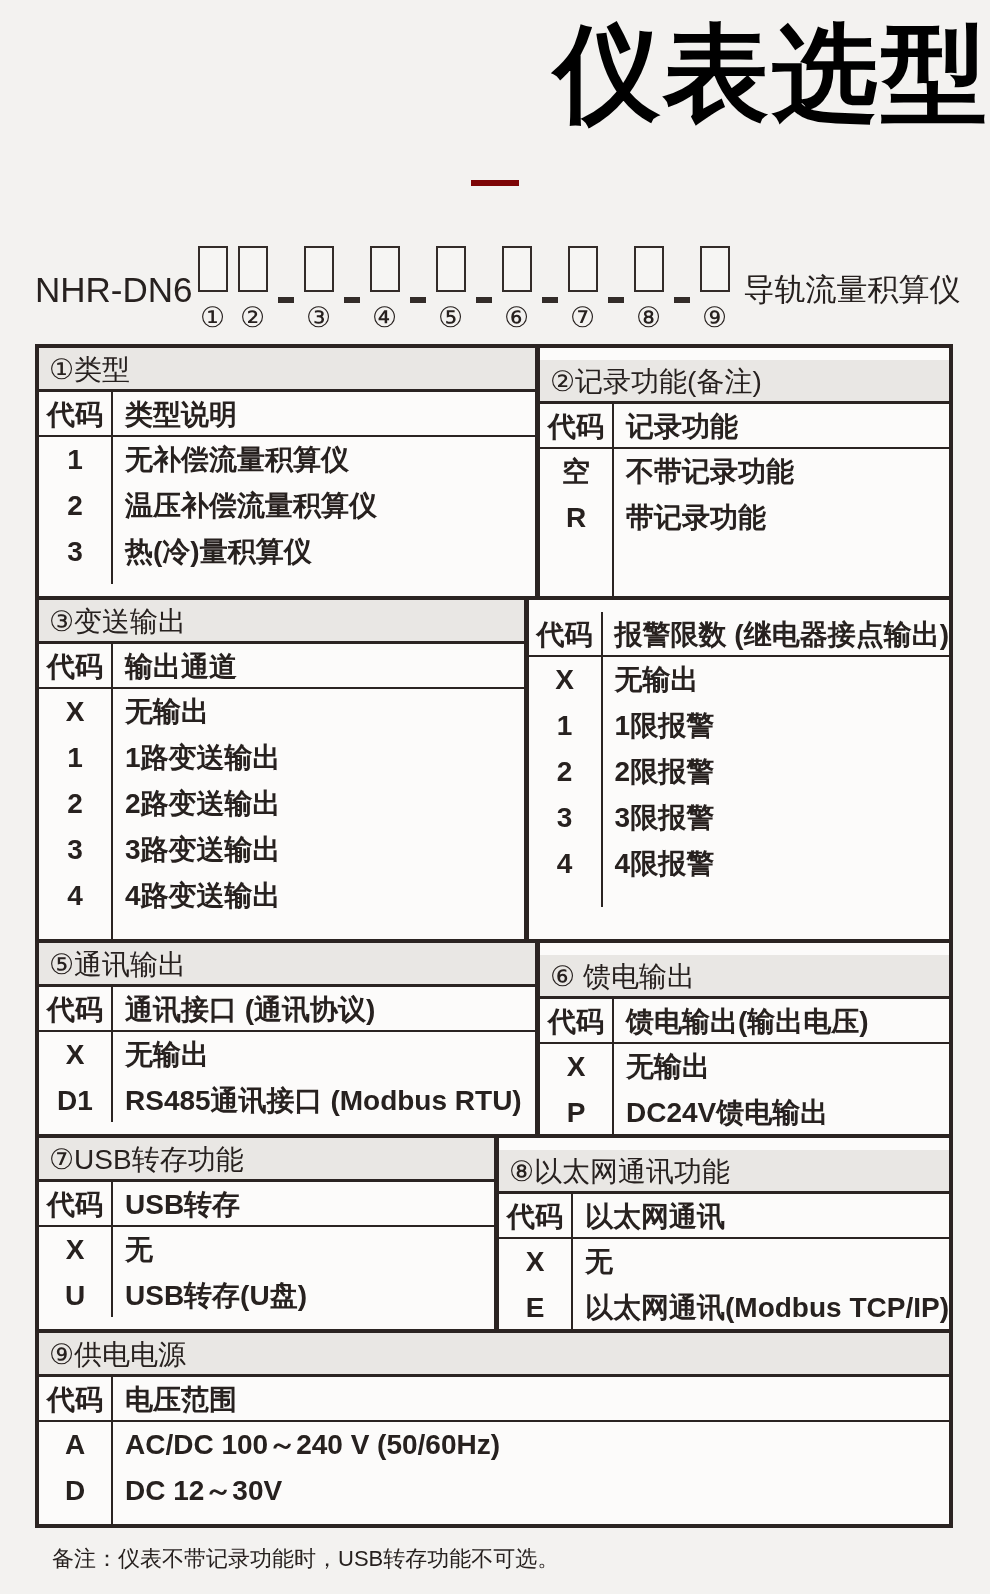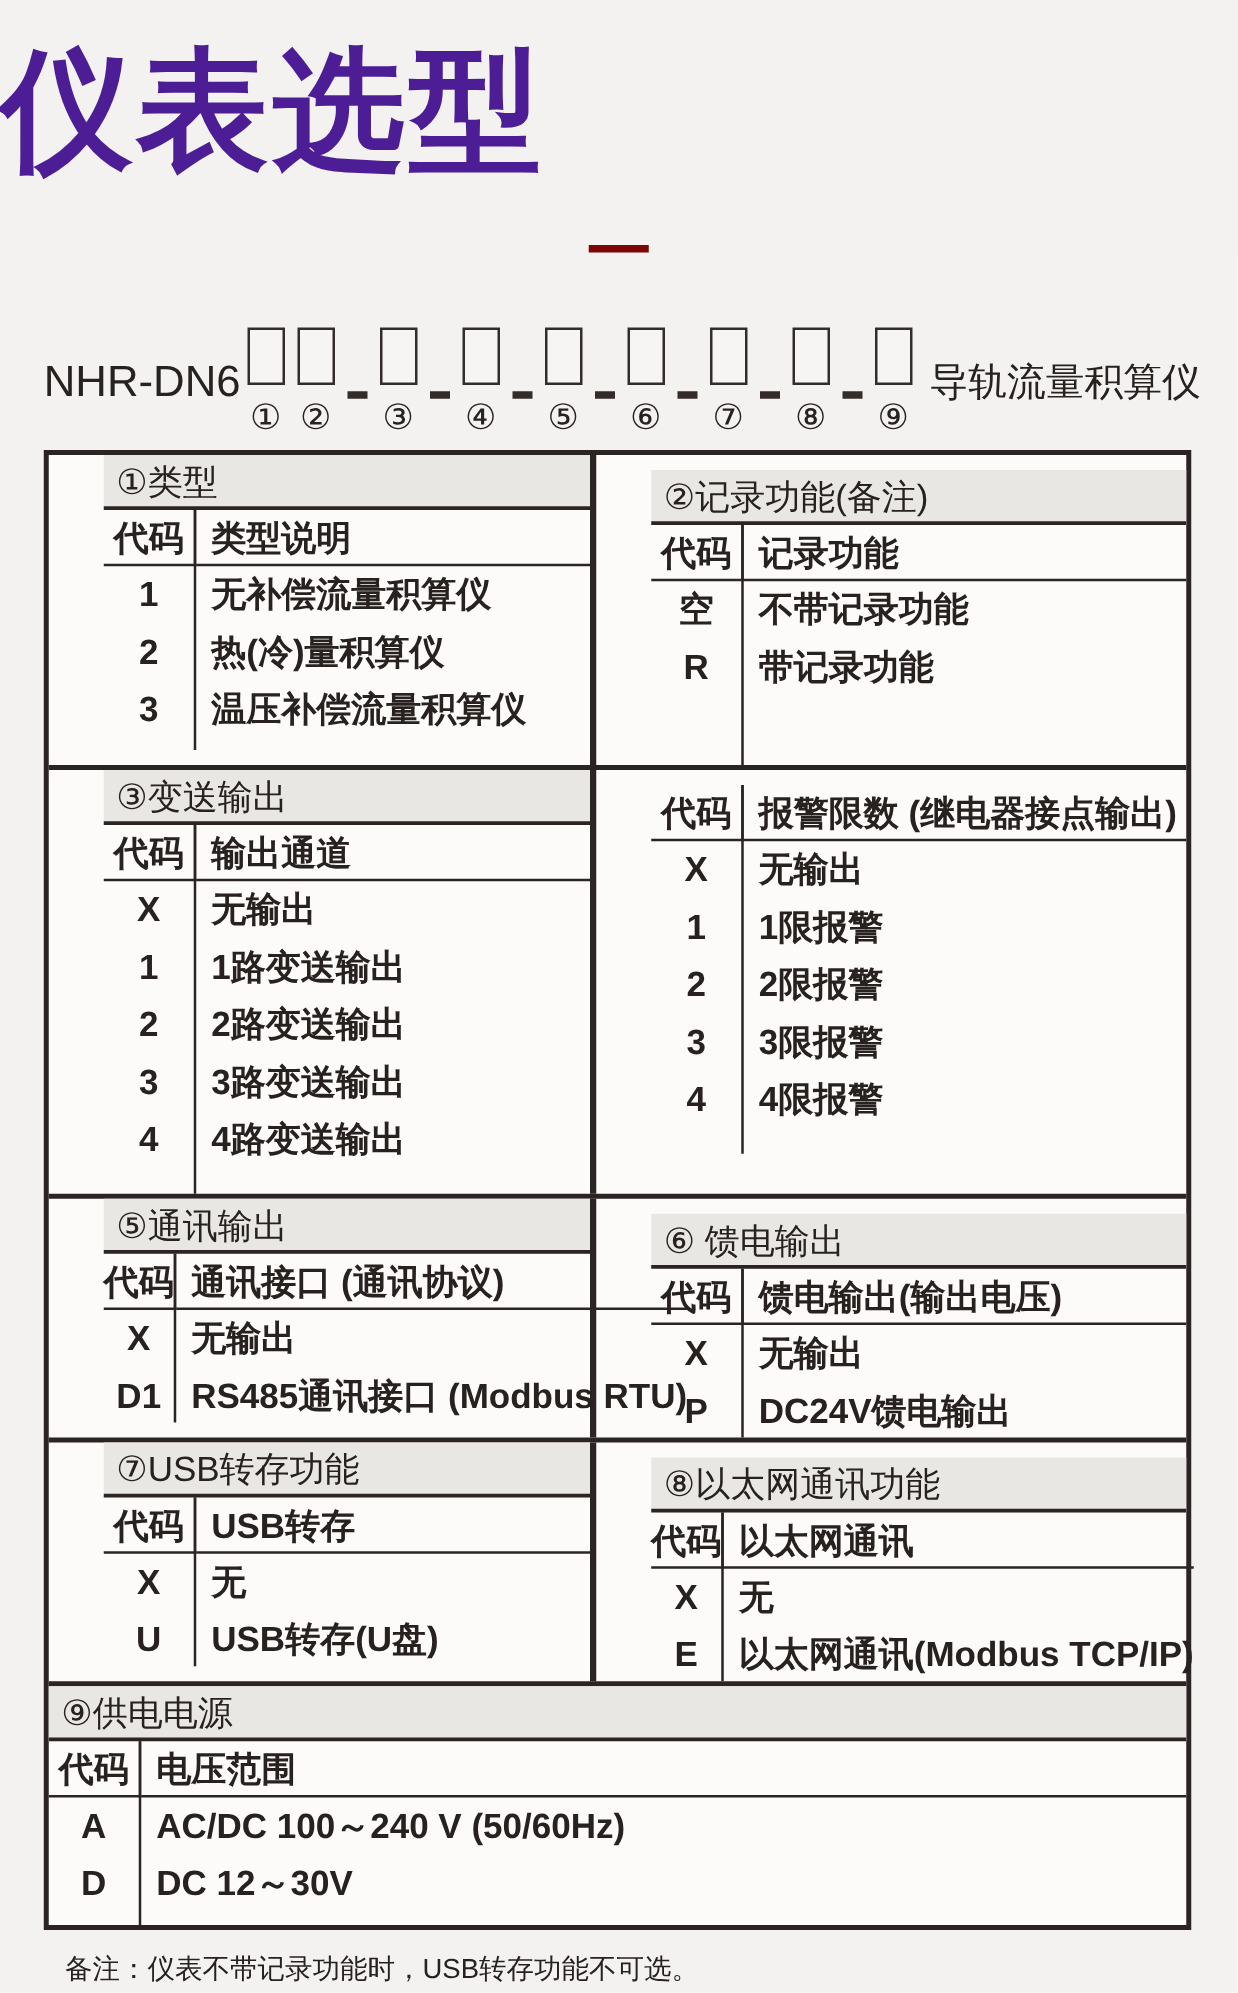--- a/index.html
+++ b/index.html
@@ -6,26 +6,26 @@
   html,body { width:990px; }
   body {
     width:990px; height:1594px;
     background:#f3f2f0;
     font-family:"Liberation Sans","DejaVu Sans",sans-serif;
     color:#27211f;
     overflow:hidden;
     position:relative;
   }
   .title {
-    text-align:left;
-    padding-top:32px;
+    text-align:right;
+    padding-top:16px;
     font-size:106px;
     font-weight:bold;
     line-height:1.08;
-    color:#4c1d95;
+    color:#000000;
     letter-spacing:3px;
   }
   .red-line {
     width:48px; height:6px;
     background:#7d0506;
     margin:50px auto 0 auto;
   }
   
   .model-row {
     display:flex;
@@ -63,21 +63,21 @@
   }
   
   .tbl {
     width:918px;
     margin:10px 0 0 35px;
     border:4px solid #2b2422;
     background:#fcfbfa;
   }
   .block { display:flex; }
   .block + .block { border-top:4px solid #2b2422; }
-  .half  { width:438px;padding-left:44px; }
+  .half  { width:501px; }
   .hleft { border-right:5px solid #2b2422; }
   .hright{ flex:1;margin-top:12px; }
   .full  { width:100%; }
   .sec-header {
     height:44px; line-height:44px;
     background:#e9e7e4;
     border-bottom:3px solid #2b2422;
     font-size:28px;
     padding-left:10px;
     white-space:nowrap;
@@ -176,22 +176,22 @@
       <div class="sec-body h192">
         <div class="col-code">
           <div class="cell-h">代码</div>
           <div class="row">1</div>
           <div class="row">2</div>
           <div class="row">3</div>
         </div>
         <div class="col-desc">
           <div class="cell-h">类型说明</div>
           <div class="row">无补偿流量积算仪</div>
+          <div class="row">温压补偿流量积算仪</div>
           <div class="row">热(冷)量积算仪</div>
-          <div class="row">温压补偿流量积算仪</div>
         </div>
       </div>
     </div>
     <div class="half hright">
       <div class="sec-header">②记录功能(备注)</div>
       <div class="sec-body h192">
         <div class="col-code">
           <div class="cell-h">代码</div>
           <div class="row">空</div>
           <div class="row">R</div>

